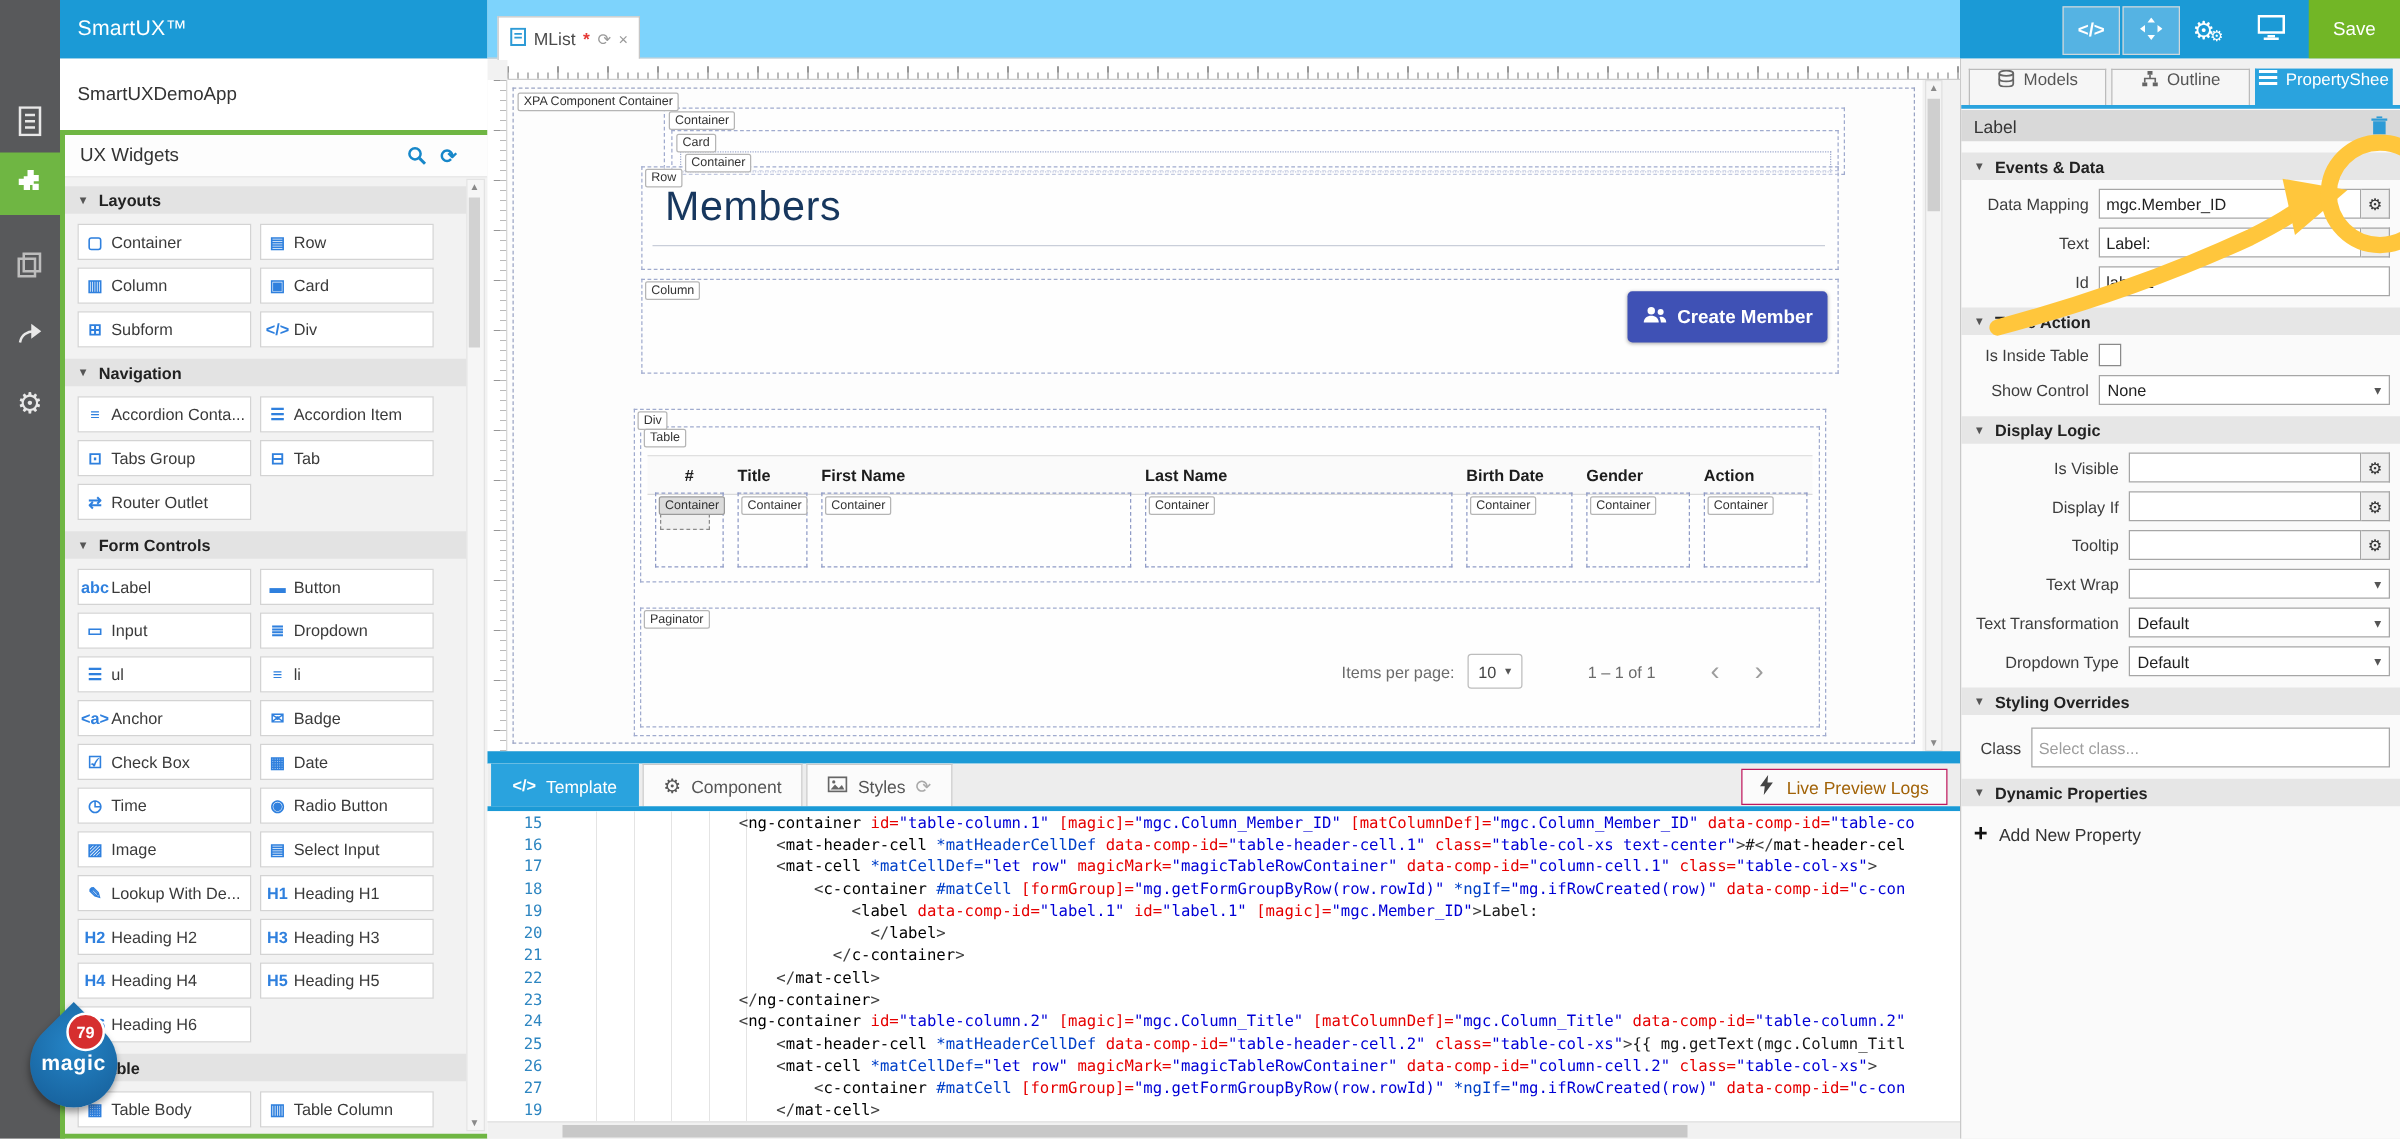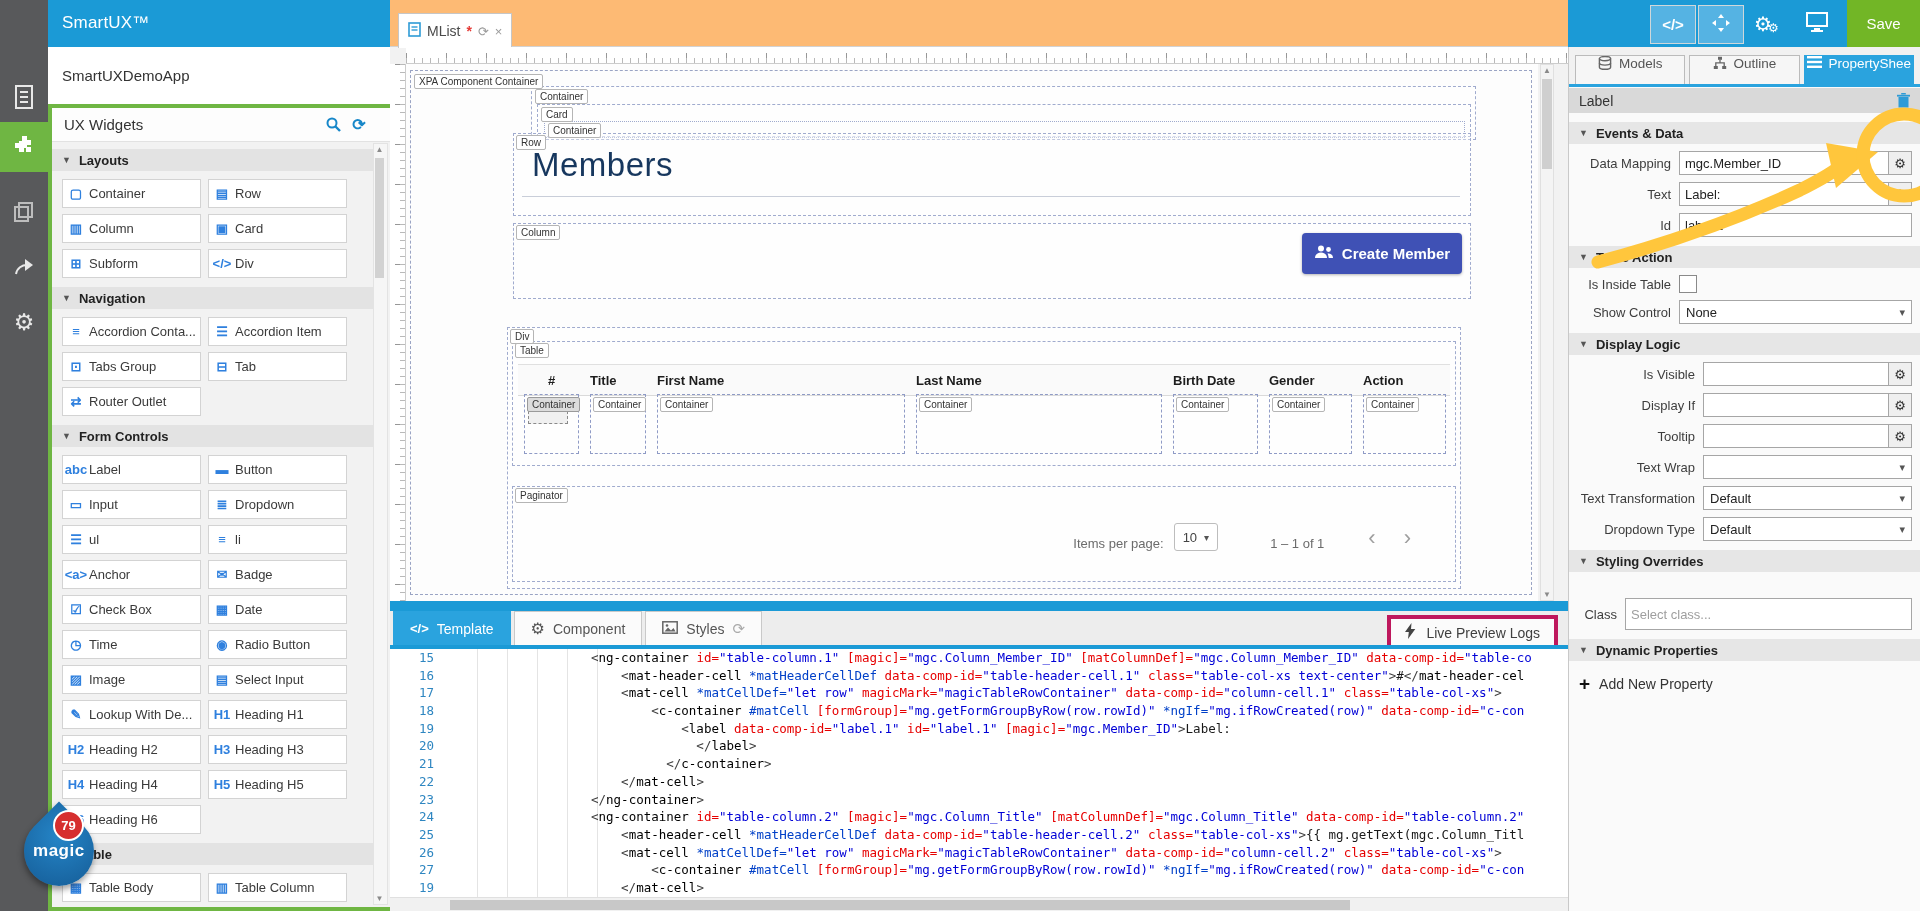--- a/index.html
+++ b/index.html
@@ -36,21 +36,21 @@
   .wsec-hdr{height:22px;background:#e3e3e3;display:flex;align-items:center;margin-top:7px;font-size:13px;font-weight:bold;color:#222;}
   .wsec-hdr .tri{font-size:9px;color:#555;margin:0 8px 0 10px;}
   .wsec-grid{display:grid;grid-template-columns:139px 139px;gap:6px 7px;padding:8px 0 2px 10px;}
   .witem{height:27px;background:#fff;border:1px solid #d3d3d3;display:flex;align-items:center;font-size:13px;color:#3a3a3a;cursor:pointer;overflow:hidden;white-space:nowrap;}
   .witem .wico{width:26px;min-width:26px;text-align:center;color:#2f80de;font-size:13px;font-weight:bold;}
   #lp-scroll{position:absolute;right:2px;top:35px;width:13px;bottom:2px;background:#f6f6f6;border:1px solid #e3e3e3;}
   #lp-scroll .thumb{position:absolute;left:1px;top:14px;width:9px;height:120px;background:#d2d2d2;}
   #lp-scroll .arr{position:absolute;left:0;width:11px;text-align:center;font-size:8px;color:#8a8a8a;}
 
   
-  #tabbar{left:390px;top:0;width:1178px;height:47px;background:#fdba74;border-bottom:1px solid #d2d2d2;box-sizing:border-box;}
+  #tabbar{left:390px;top:0;width:1178px;height:47px;background:#7dd3fc;border-bottom:1px solid #d2d2d2;box-sizing:border-box;}
   #doc-tab{position:absolute;left:8px;top:13px;height:34px;background:#fff;border:1px solid #c6c6c6;border-bottom:none;
     display:flex;align-items:center;padding:0 9px;gap:6px;font-size:14px;color:#4a4a4a;}
   #doc-tab .dirty{color:#e53935;font-weight:bold;}
   #doc-tab .ticon{color:#9a9a9a;font-size:13px;cursor:pointer;}
 
   
   #ruler-h{left:406px;top:47px;width:1162px;height:17px;background:#fff;border-bottom:1px solid #ccc;box-sizing:border-box;
     background-image:repeating-linear-gradient(90deg,#b9b9b9 0 1px,transparent 1px 8px),repeating-linear-gradient(90deg,#979797 0 1px,transparent 1px 40px);
     background-size:100% 5px,100% 10px;background-position:bottom left,bottom left;background-repeat:no-repeat;}
   #ruler-v{left:390px;top:64px;width:16px;height:537px;background:#fff;border-right:1px solid #ccc;box-sizing:border-box;
@@ -68,38 +68,38 @@
   #row-divider{position:absolute;left:8px;right:10px;bottom:18px;border-top:1px solid #c9ced9;}
   #create-member{position:absolute;right:8px;top:9px;width:160px;height:41px;background:#3f51b5;border-radius:4px;color:#fff;
     font-size:15px;font-weight:bold;display:flex;align-items:center;justify-content:center;gap:8px;cursor:pointer;box-shadow:0 1px 3px rgba(0,0,0,.3);}
   #dz-table-hdr{position:absolute;left:5px;right:5px;top:22px;height:30px;background:#fafafa;border-top:1px solid #e0e0e0;border-bottom:1px solid #dadada;
     display:grid;grid-template-columns:55px 56px 248px 246px 85px 83px 83px;column-gap:11px;align-items:center;padding-left:6px;}
   .th-cell{font-size:13px;font-weight:bold;color:#1d1d1d;}
   #dz-table-cells{position:absolute;left:5px;right:5px;top:52px;height:60px;
     display:grid;grid-template-columns:55px 56px 248px 246px 85px 83px 83px;column-gap:11px;padding-left:6px;}
   .cell-box{position:relative;border:1px dashed #8f9bc6;box-sizing:border-box;cursor:pointer;}
   .cell-box .chip{position:absolute;left:2px;top:2px;}
-  #paginator-controls{position:absolute;right:30px;top:36px;display:flex;align-items:flex-end;font-size:13px;color:#6b6b6b;}
+  #paginator-controls{position:absolute;right:30px;top:36px;display:flex;align-items:center;font-size:13px;color:#6b6b6b;}
   #pagesize-box{border:1px solid #bdbdbd;border-radius:3px;background:#fff;height:26px;padding:0 8px;display:flex;align-items:center;gap:7px;margin-left:10px;color:#444;cursor:pointer;}
   .pg-chev{font-size:22px;color:#9e9e9e;cursor:pointer;padding:0 14px;}
   #canvas-vscroll{left:1540px;top:64px;width:14px;height:537px;background:#f4f4f4;border:1px solid #e0e0e0;box-sizing:border-box;}
   #canvas-vscroll .thumb{position:absolute;left:1px;top:14px;width:10px;height:90px;background:#cfcfcf;}
   #canvas-vscroll .arr{position:absolute;left:0;width:12px;text-align:center;font-size:8px;color:#8a8a8a;}
 
   
   #splitter{left:390px;top:601px;width:1178px;height:10px;background:#1b9ad6;}
 
   
   #editor{left:390px;top:611px;width:1178px;height:300px;background:#fff;}
   #etabbar{position:absolute;left:0;top:0;width:1178px;height:34px;background:#ededed;display:flex;align-items:stretch;}
   .etab{display:flex;align-items:center;gap:8px;padding:0 16px;font-size:14px;color:#555;background:#fbfbfb;border:1px solid #c9c9c9;border-bottom:none;margin-left:3px;cursor:pointer;}
   .etab.active{background:#2aa3de;color:#fff;border-color:#2aa3de;}
   .etab .eico{font-size:13px;}
-  #live-preview{position:absolute;right:10px;top:4px;height:27px;border:4px solid #be185d;background:#fbfbfb;display:flex;align-items:center;gap:10px;
-    padding:0 14px;font-size:14px;color:#404040;cursor:pointer;}
+  #live-preview{position:absolute;right:10px;top:4px;height:27px;border:1px solid #be185d;background:#fbfbfb;display:flex;align-items:center;gap:10px;
+    padding:0 14px;font-size:14px;color:#a16207;cursor:pointer;}
   #etab-underline{position:absolute;left:0;top:34px;width:1178px;height:4px;background:#1b9ad6;}
   #code-area{position:absolute;left:0;top:38px;width:1178px;height:248px;overflow:hidden;background:#fff;}
   #indent-guides{position:absolute;left:58px;top:0;width:165px;height:248px;
     background:repeating-linear-gradient(90deg,transparent 0 29px,#e4e4e4 29px 30px);}
   .cline{display:flex;height:17.7px;line-height:17.7px;font-family:"DejaVu Sans Mono","Liberation Mono",monospace;font-size:12.5px;white-space:pre;position:relative;}
   .cline .lno{width:44px;min-width:44px;text-align:right;padding-right:14px;color:#2e86c1;}
   .tk-g{color:#404040;} .tk-t{color:#000000;} .tk-a{color:#e60000;} .tk-v{color:#0000d6;} .tk-d{color:#0040c8;} .tk-x{color:#1a1a1a;}
   #code-hscroll{position:absolute;left:0;top:286px;width:1178px;height:14px;background:#f1f1f1;border-top:1px solid #e0e0e0;}
   #code-hscroll .thumb{position:absolute;left:60px;top:2px;width:900px;height:10px;background:#c8c8c8;}
 
@@ -663,21 +663,21 @@
       <span class="ins-select">
         <span class="val">Default</span>
         <span class="caret">▾</span>
       </span>
     </div>
 
     <div class="ins-sec-hdr">
       <span class="tri">▼</span>
       <span>Styling Overrides</span>
     </div>
-    <div class="ins-row" style="margin-top:26px;">
+    <div class="ins-row" style="margin-top:10px;">
       <span class="ins-label lw-40">Class</span>
       <input class="ins-input" style="height: 30px;" placeholder="Select class...">
     </div>
 
     <div class="ins-sec-hdr">
       <span class="tri">▼</span>
       <span>Dynamic Properties</span>
     </div>
     <div id="add-prop">
       <span class="plus">+</span>

